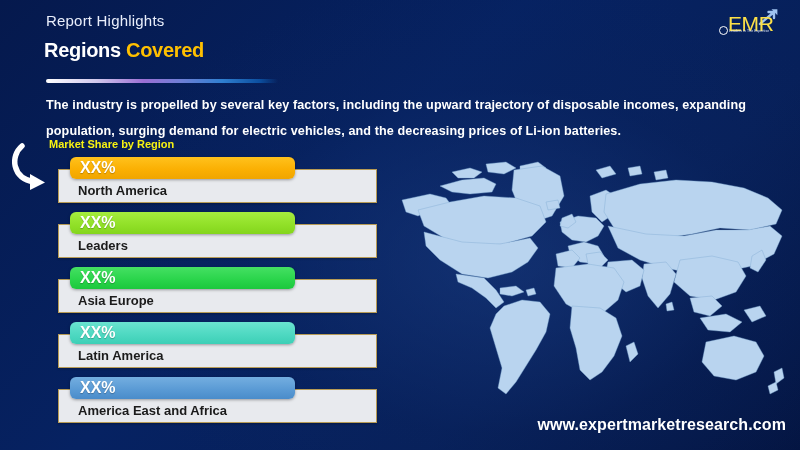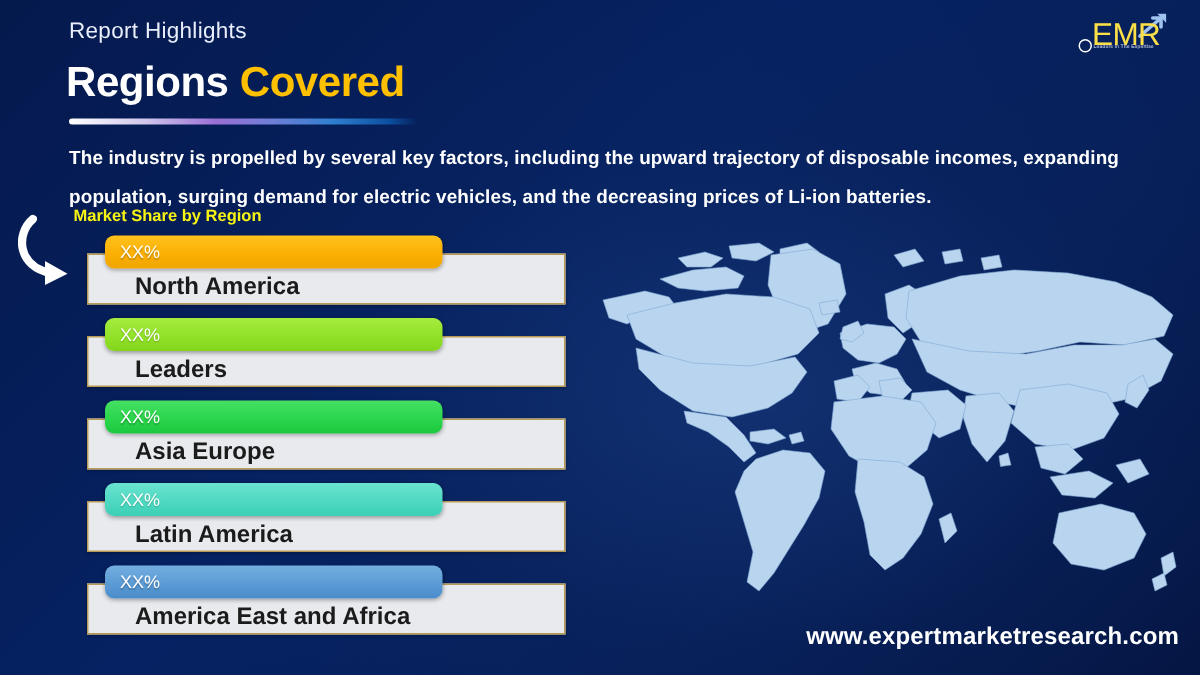--- a/index.html
+++ b/index.html
@@ -18,21 +18,21 @@
     pointer-events:none;
   }
 
   
   .kicker{
     position:absolute; left:46px; top:12px;
     font-size:15px; color:#e9eefb; font-weight:400; letter-spacing:.2px;
   }
   .title{
     position:absolute; left:44px; top:39px;
-    font-size:28px; font-weight:bold; color:#ffffff; letter-spacing:-.3px;
+    font-size:20px; font-weight:bold; color:#ffffff; letter-spacing:-.3px;
     white-space:nowrap;
   }
   .title .accent{ color:#ffc000; }
   .rule{
     position:absolute; left:46px; top:79px; width:232px; height:4px;
     border-radius:2px;
     background:linear-gradient(90deg,#ffffff 0%,#cfc7ec 22%,#9b6fd4 42%,#6f7fd6 58%,#2f7fd0 76%,#0c4fa0 92%,rgba(6,31,92,0) 100%);
   }
   .lede{
     position:absolute; left:46px; top:92px; width:712px;
@@ -70,26 +70,26 @@
     background:#e8eaee; border:1px solid #b79b55;
     box-shadow:0 1px 2px rgba(0,0,0,.28);
   }
   .chip{
     position:absolute; left:12px; top:0; width:225px; height:22px;
     border-radius:6px;
     box-shadow:0 1px 3px rgba(0,0,0,.35);
     display:flex; align-items:center;
   }
   .chip span{
-    margin-left:10px; font-size:12px; font-weight:normal; color:#ffffff;
+    margin-left:10px; font-size:16px; font-weight:bold; color:#ffffff;
     text-shadow:0 1px 1px rgba(0,0,0,.25);
   }
   .region{
     position:absolute; left:20px; top:26px;
-    font-size:16px; font-weight:bold; color:#1b1b1b;margin-left:12px;
+    font-size:13px; font-weight:bold; color:#1b1b1b;
   }
 
   
   .map{ position:absolute; left:400px; top:150px; width:400px; height:262px; }
 
   
   .site{
     position:absolute; right:14px; bottom:16px;
     font-size:16px; font-weight:bold; color:#ffffff; letter-spacing:.1px;
   }

